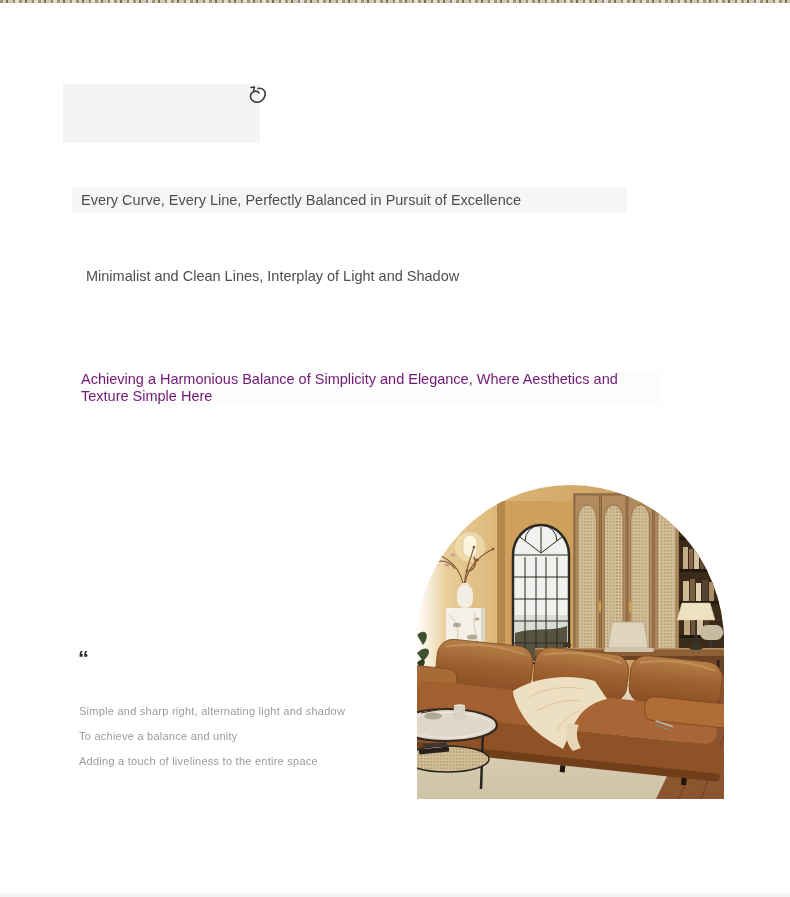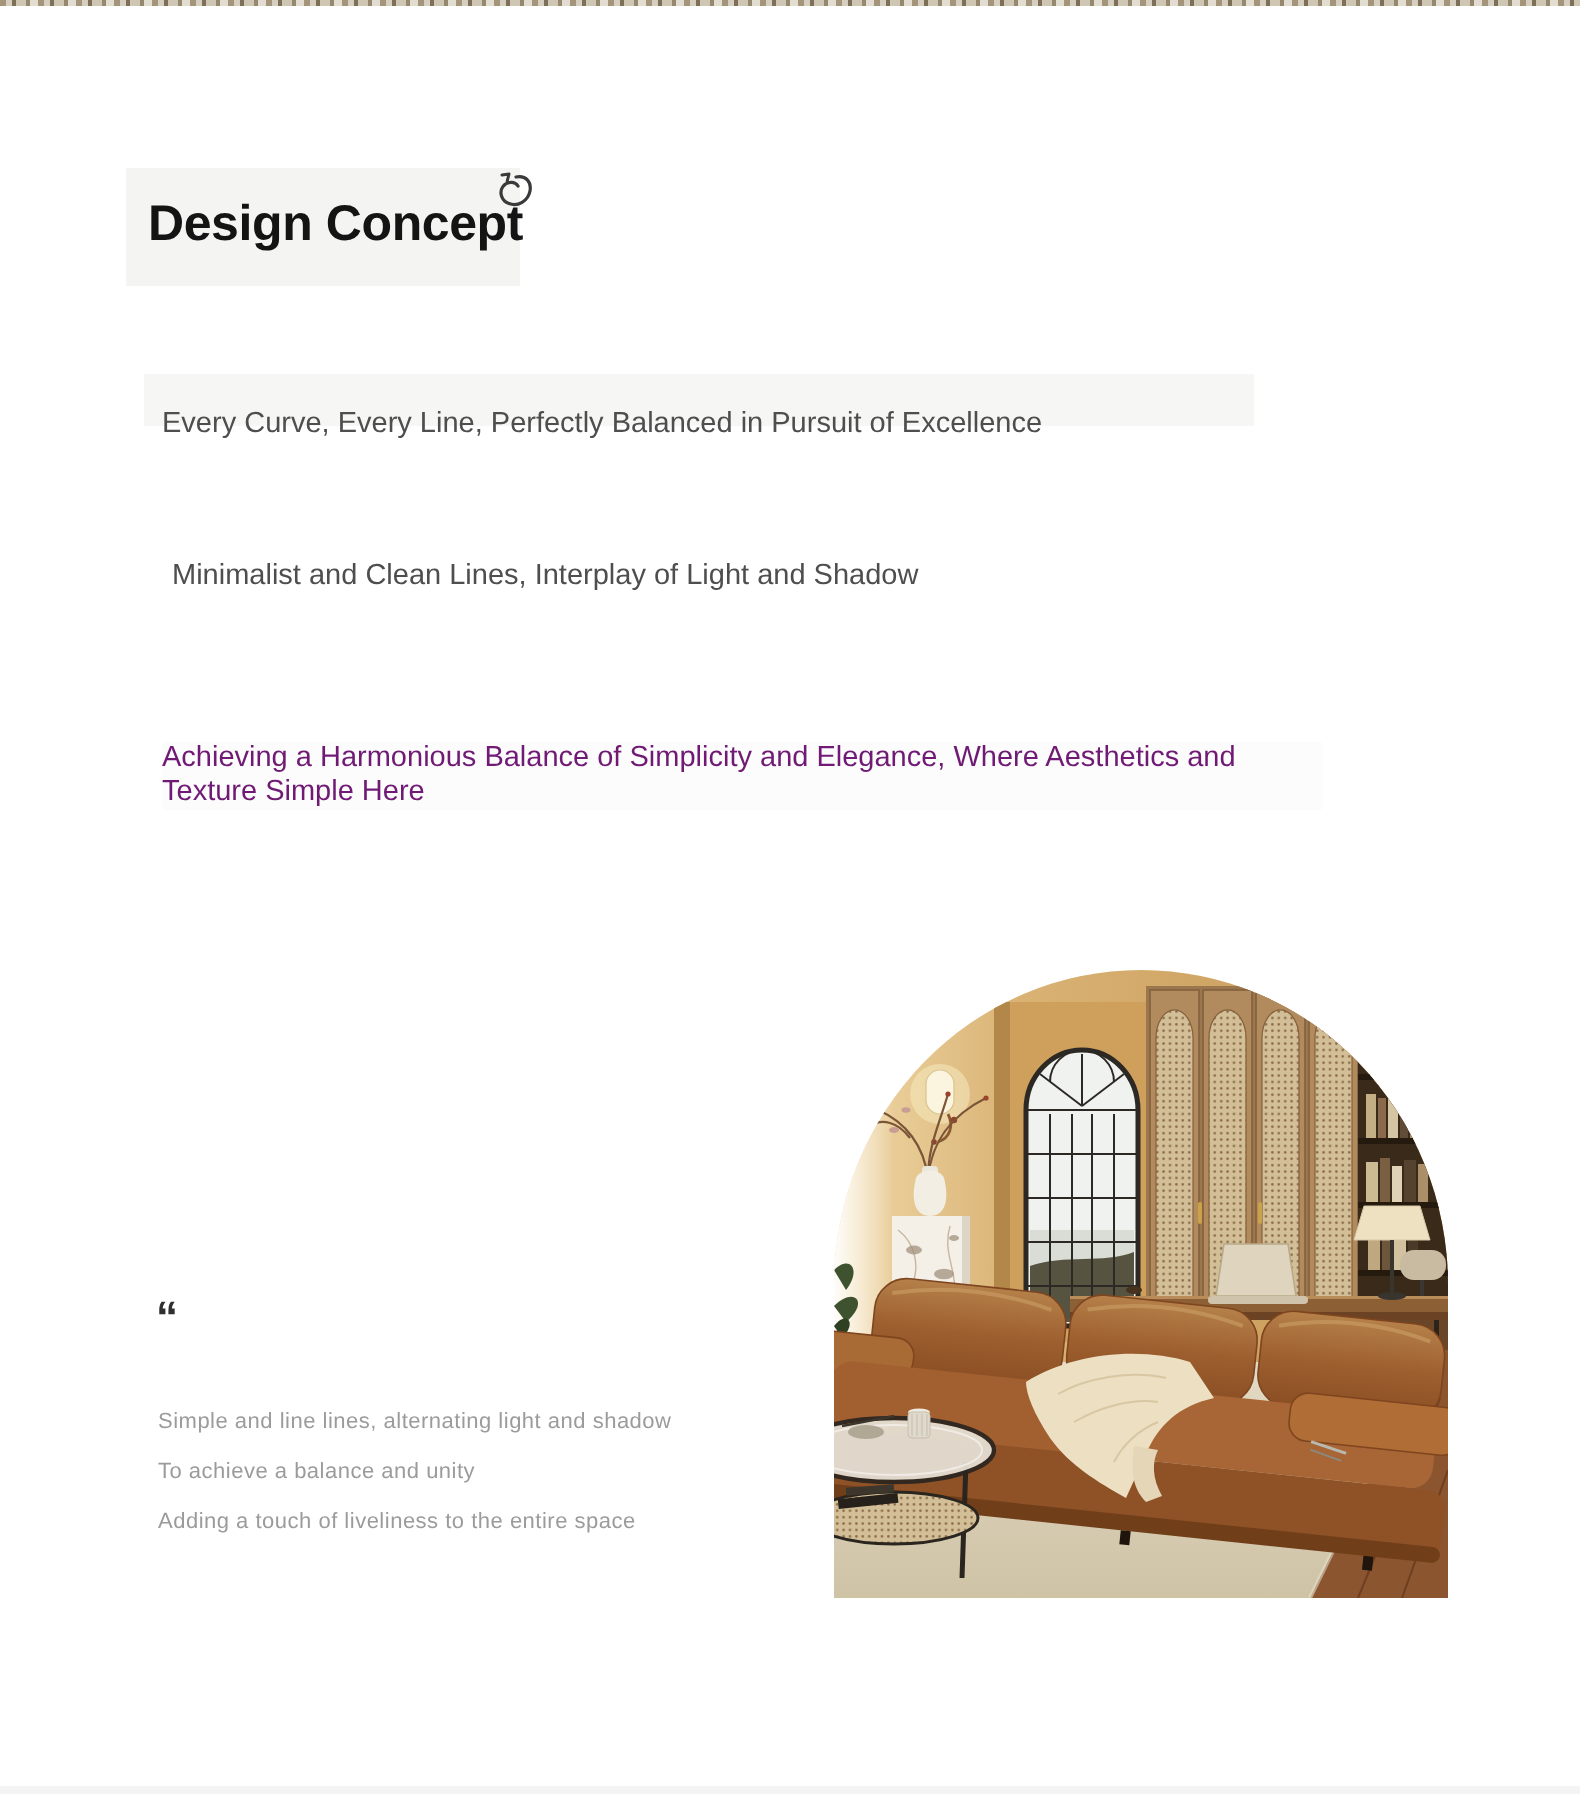--- a/index.html
+++ b/index.html
@@ -12,21 +12,21 @@
     background:repeating-linear-gradient(90deg,
       #a4947a 0 3px, #d6cfc0 3px 6px, #7e6f58 6px 8px,
       #cfc6b4 8px 13px, #95886e 13px 15px, #e3ddd1 15px 19px); }
   .bottom-strip { left:0; top:893px; width:790px; height:4px; background:#f4f4f4; }
 
   .title-box { left:63px; top:84px; width:197px; height:59px; background:#f4f4f2; }
   .page-title { left:74px; top:98px; font-size:25px; font-weight:700; color:#141414; letter-spacing:-0.2px; }
   .doodle { left:245px; top:84px; width:24px; height:24px; }
 
   .line-box { left:72px; top:187px; width:555px; height:26px; background:#f6f6f4; padding:5px 0 0 9px; }
-  .body-text { font-size:14.5px; color:#4e4e4e; white-space:nowrap;margin-top:12px; }
+  .body-text { font-size:14.5px; color:#4e4e4e; white-space:nowrap; }
   .l2 { left:86px; top:268px; }
   .l3 { left:81px; top:305px; }
   .para { left:81px; top:371px; width:580px; background:rgba(0,0,0,0.012); }
   .para div { font-size:14.5px; color:#701a75; line-height:17px; white-space:nowrap; }
 
   .quote-mark { left:78px; top:646px; font-size:22px; font-weight:700; color:#2f2f2f; }
   .quote-block { left:79px; top:705px; }
   .quote-line { font-size:11px; color:#9b9b9b; letter-spacing:0.25px; height:12px; line-height:12px; margin-bottom:13px; white-space:nowrap; }
 
   .photo { left:417px; top:485px; width:307px; height:314px; overflow:hidden;
@@ -34,40 +34,39 @@
   .photo svg { display:block; width:307px; height:314px; }
 </style>
 </head>
 <body>
 
 <div class="canvas">
 
   <div class="abs top-strip"></div>
 
   <div class="abs title-box"></div>
-  <h1 class="abs page-title">Design Concept</h1>
   <span class="abs doodle">
     <svg viewBox="0 0 24 24">
       <path d="M13,4.5 C18,3.5 20.8,7 20,11.5 C19,16.5 14,19.5 9.5,17.8 C5.5,16.2 4.5,12 6.5,9.2 C8.5,6.6 12.5,6.4 14,9" fill="none" stroke="#3a3a3a" stroke-width="1.6" stroke-linecap="round"></path>
       <path d="M6,3.5 L9.5,3 L8.6,6.6" fill="none" stroke="#3a3a3a" stroke-width="1.5" stroke-linecap="round" stroke-linejoin="round"></path>
     </svg>
   </span>
 
   <div class="abs line-box">
     <div class="body-text">Every Curve, Every Line, Perfectly Balanced in Pursuit of Excellence</div>
   </div>
   <div class="abs body-text l2">Minimalist and Clean Lines, Interplay of Light and Shadow</div>
   <div class="abs para">
     <div>Achieving a Harmonious Balance of Simplicity and Elegance, Where Aesthetics and</div>
     <div>Texture Simple Here</div>
   </div>
 
   <div class="abs quote-mark">“</div>
   <div class="abs quote-block">
-    <div class="quote-line">Simple and line lines, alternating light and shadow</div>
+    <div class="quote-line">Simple and sharp right, alternating light and shadow</div>
     <div class="quote-line">To achieve a balance and unity</div>
     <div class="quote-line">Adding a touch of liveliness to the entire space</div>
   </div>
 
   <div class="abs photo">
     <svg viewBox="0 0 307 314">
       <defs>
         <linearGradient id="wallG" x1="0" y1="0" x2="1" y2="0">
           <stop offset="0" stop-color="#f0d9a8"></stop>
             <stop offset="0.3" stop-color="#d9b274"></stop>

